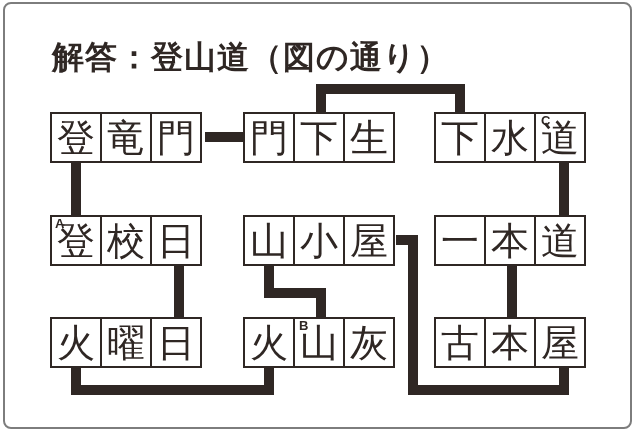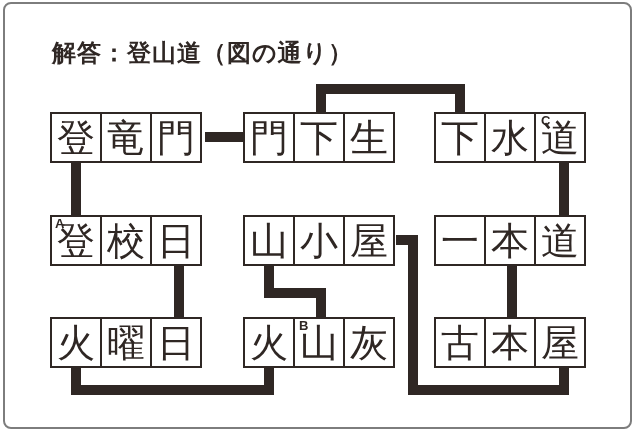--- a/index.html
+++ b/index.html
@@ -12,21 +12,21 @@
   .canvas{
     position:relative;width:640px;height:435px;background:var(--bg);
     overflow:hidden;color:var(--ink);
   }
   .frame{
     position:absolute;left:3px;top:2px;right:8px;bottom:6px;
     border:2px solid var(--frame);border-radius:8px;pointer-events:none;
   }
   .title{
     position:absolute;left:52px;top:40px;
-    font-size:24px;font-weight:600;letter-spacing:1px;line-height:1.1;
+    font-size:32px;font-weight:600;letter-spacing:1px;line-height:1.1;
     white-space:nowrap;
   }
   .wordbox{
     position:absolute;display:flex;z-index:2;
   }
   .cell{
     box-sizing:border-box;width:52px;height:51px;
     border:2px solid var(--ink);background:#fff;
     display:flex;align-items:center;justify-content:center;
     font-size:38px;line-height:1;font-weight:500;

